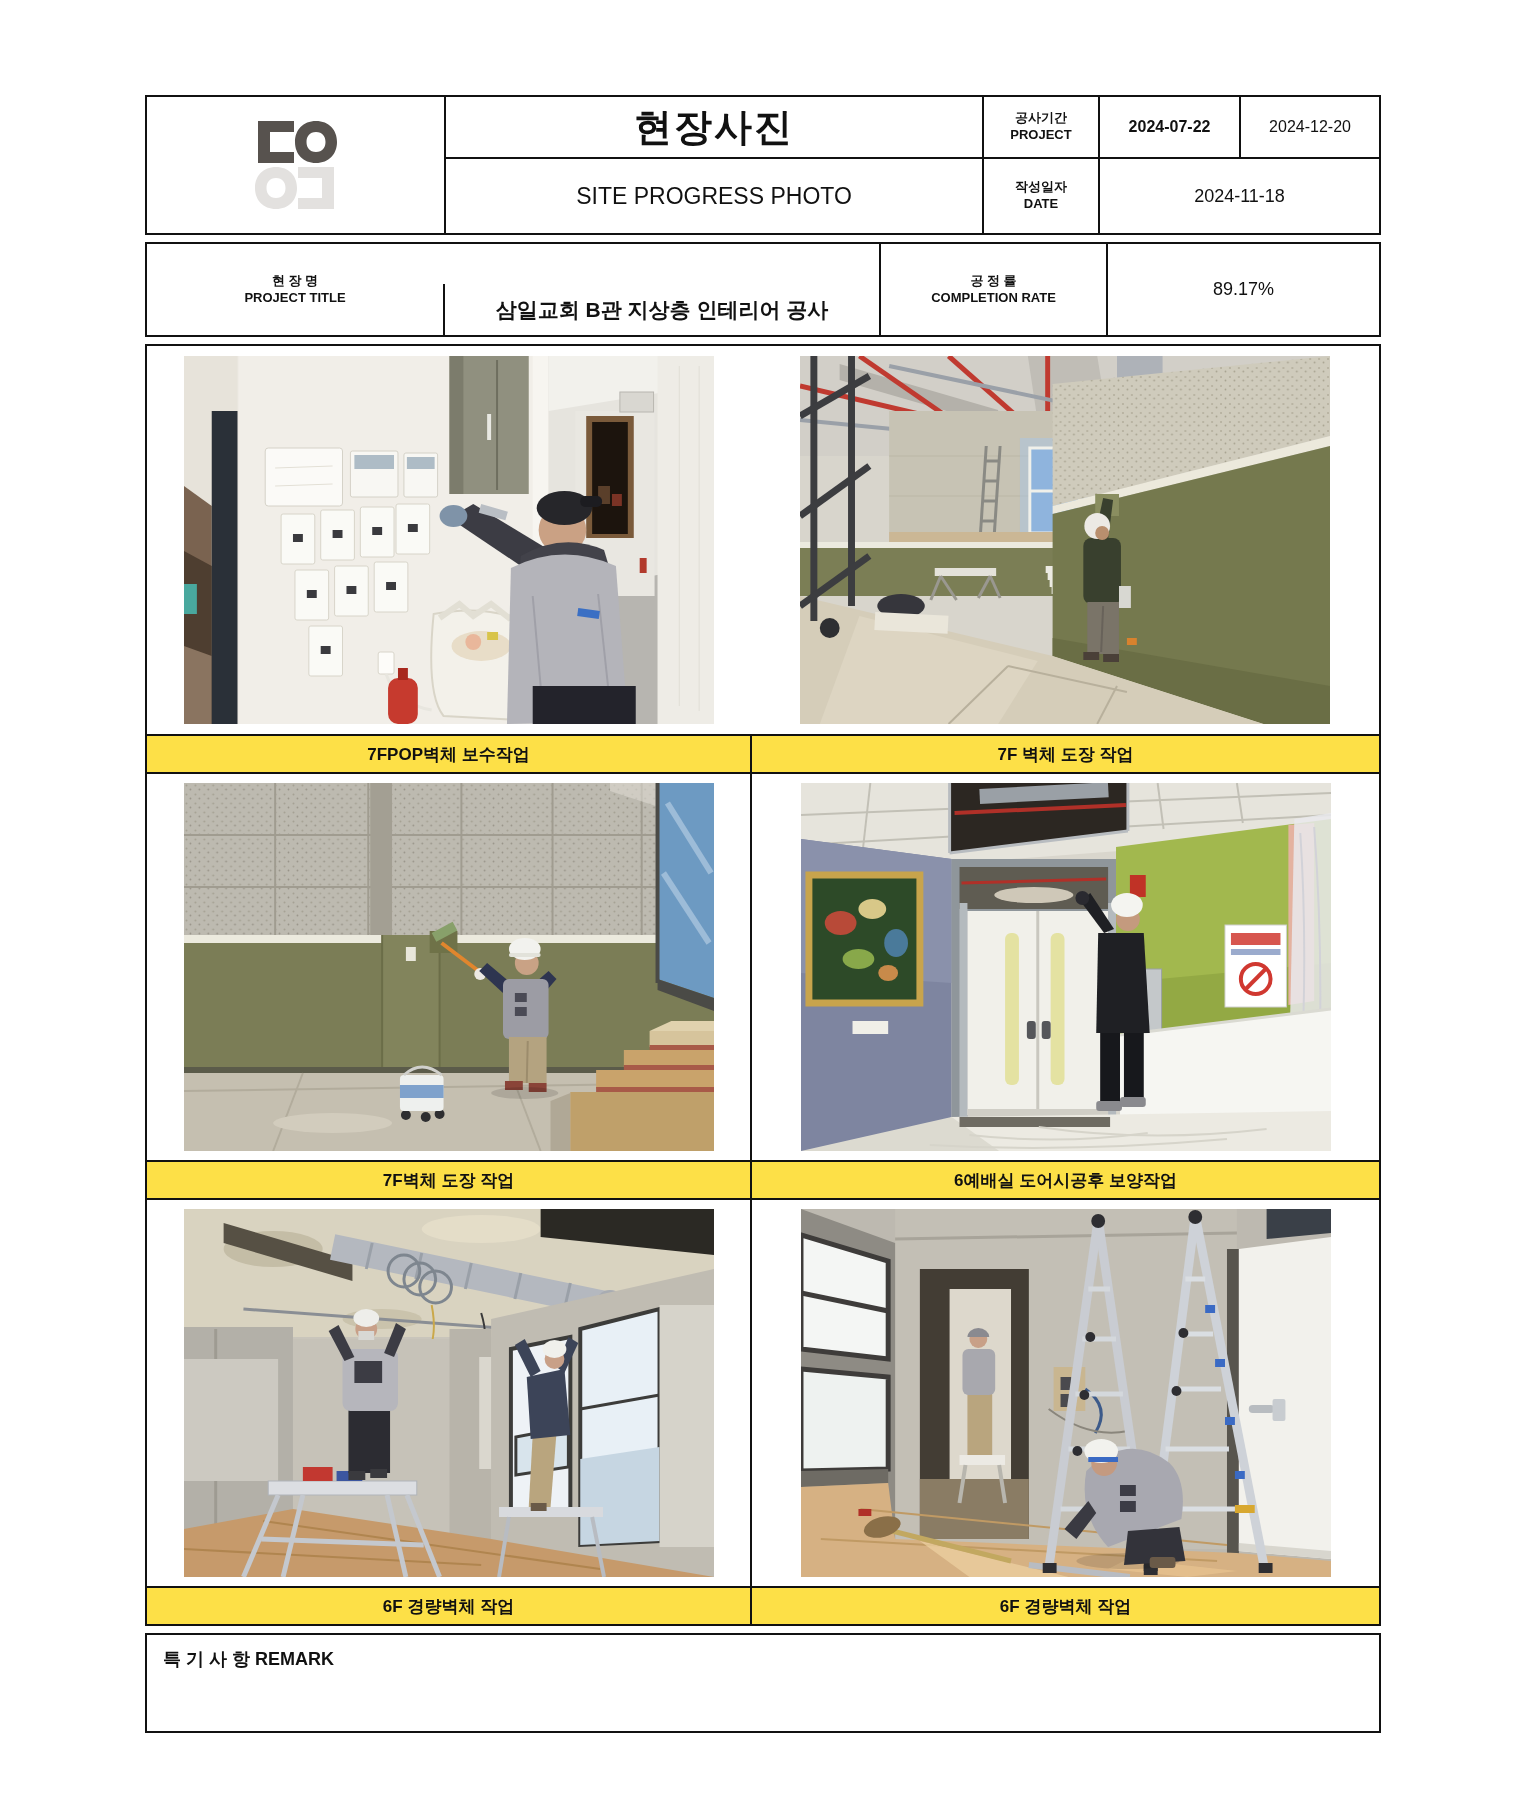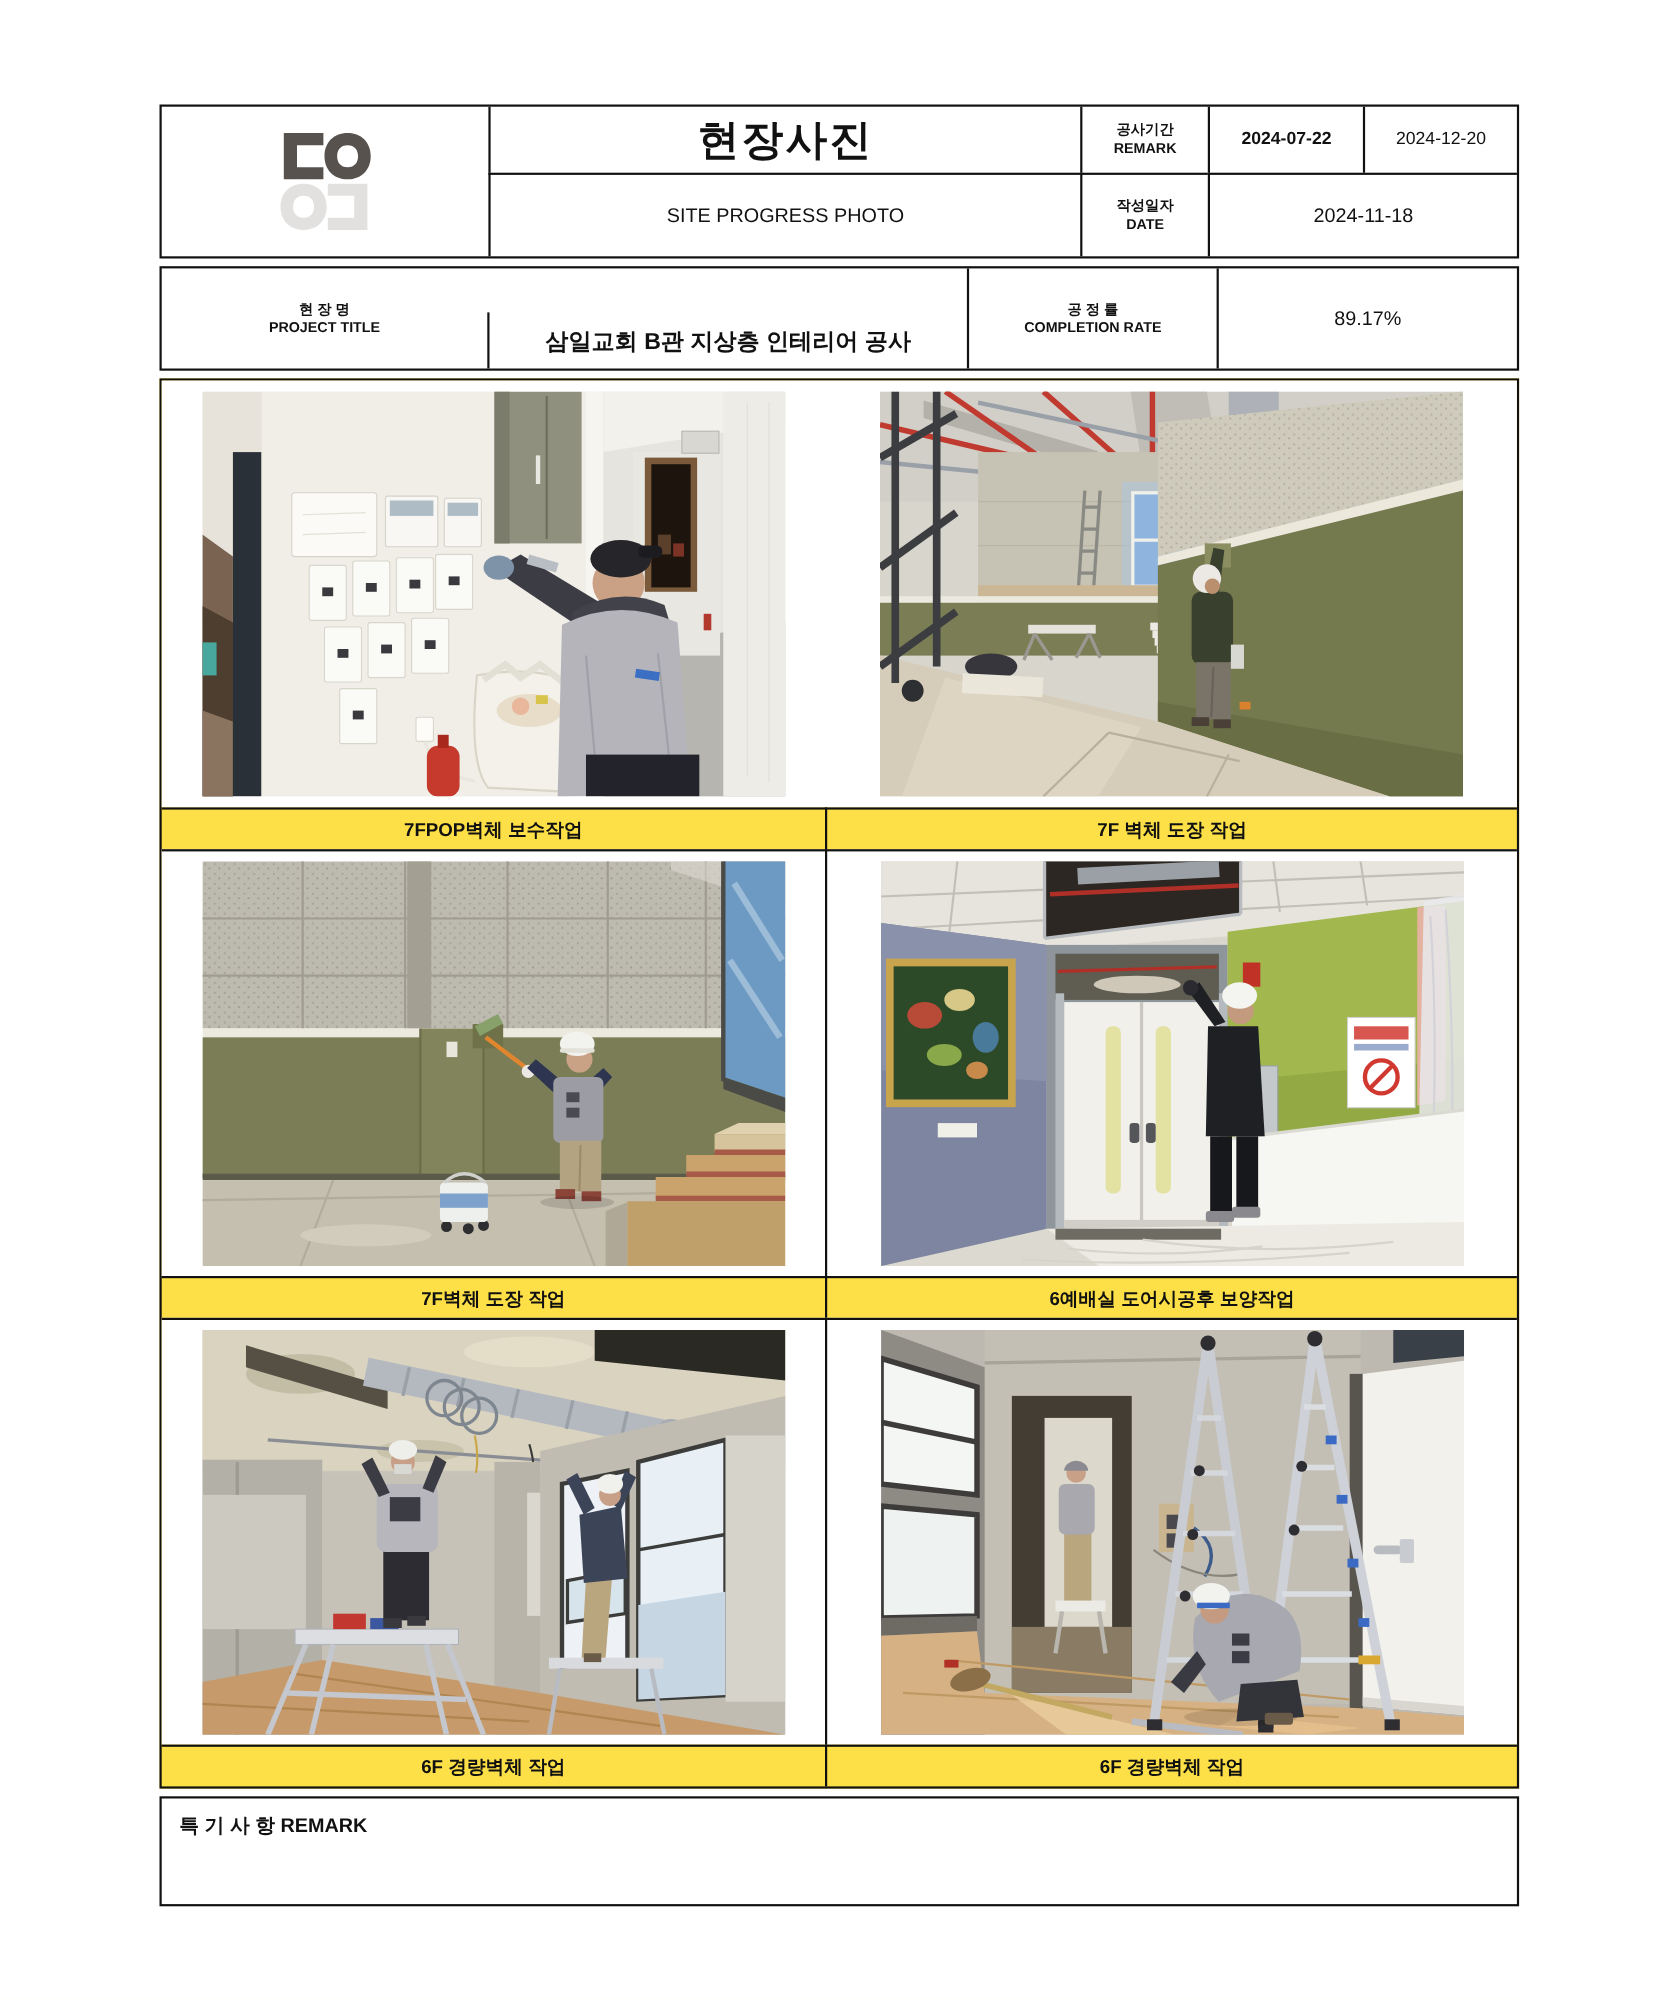--- a/index.html
+++ b/index.html
@@ -16,21 +16,21 @@
     display:grid; border:2px solid #111;
     grid-template-columns:297px 538px 116px 141px 1fr;
     grid-template-rows:60px 1fr;
     height:140px; background:#fff;
   }
   .cell { display:flex; align-items:center; justify-content:center; text-align:center; }
   .bl { border-left:2px solid #111; }
   .bt { border-top:2px solid #111; }
   .a-logo { grid-column:1; grid-row:1/3; flex-direction:column; }
   .a-title-ko { grid-column:2; grid-row:1; font-size:38px; font-weight:bold; letter-spacing:2px; }
-  .a-title-en { grid-column:2; grid-row:2; font-size:18px; }
+  .a-title-en { grid-column:2; grid-row:2; font-size:23px; }
   .lbl2 { font-size:13px; font-weight:bold; line-height:1.3; }
   .a-period-label { grid-column:3; grid-row:1; }
   .a-period-start { grid-column:4; grid-row:1; font-size:16px;font-weight:bold; }
   .a-period-end   { grid-column:5; grid-row:1; font-size:16px; }
   .a-date-label { grid-column:3; grid-row:2; }
   .a-date-value { grid-column:4/6; grid-row:2; font-size:18px; }
 
   
   .blockB {
     margin-top:7px;
@@ -79,21 +79,21 @@
         <g fill="#e3e1df" transform="rotate(180 60 69)">
           <path d="M58 48 H22 V90 H58 V79 H34 V59 H58 Z"></path>
           <path d="M80 48 c-13 0 -21 9 -21 21 c0 12 8 21 21 21 c13 0 21 -9 21 -21 c0 -12 -8 -21 -21 -21 Z M80 59 c6.5 0 9.5 4.5 9.5 10 c0 5.5 -3 10 -9.5 10 c-6.5 0 -9.5 -4.5 -9.5 -10 c0 -5.5 3 -10 9.5 -10 Z"></path>
         </g>
       </svg>
     </div>
     <div class="cell a-title-ko bl">현장사진</div>
     <div class="cell a-title-en bl bt">SITE PROGRESS PHOTO</div>
     <div class="cell a-period-label bl lbl2">
       <div><span>공사기간</span><br>
-      <span>REMARK</span></div>
+      <span>PROJECT</span></div>
     </div>
     <div class="cell a-period-start bl">2024-07-22</div>
     <div class="cell a-period-end bl">2024-12-20</div>
     <div class="cell a-date-label bl bt lbl2">
       <div><span>작성일자</span><br>
       <span>DATE</span></div>
     </div>
     <div class="cell a-date-value bl bt">2024-11-18</div>
   </div>
 

